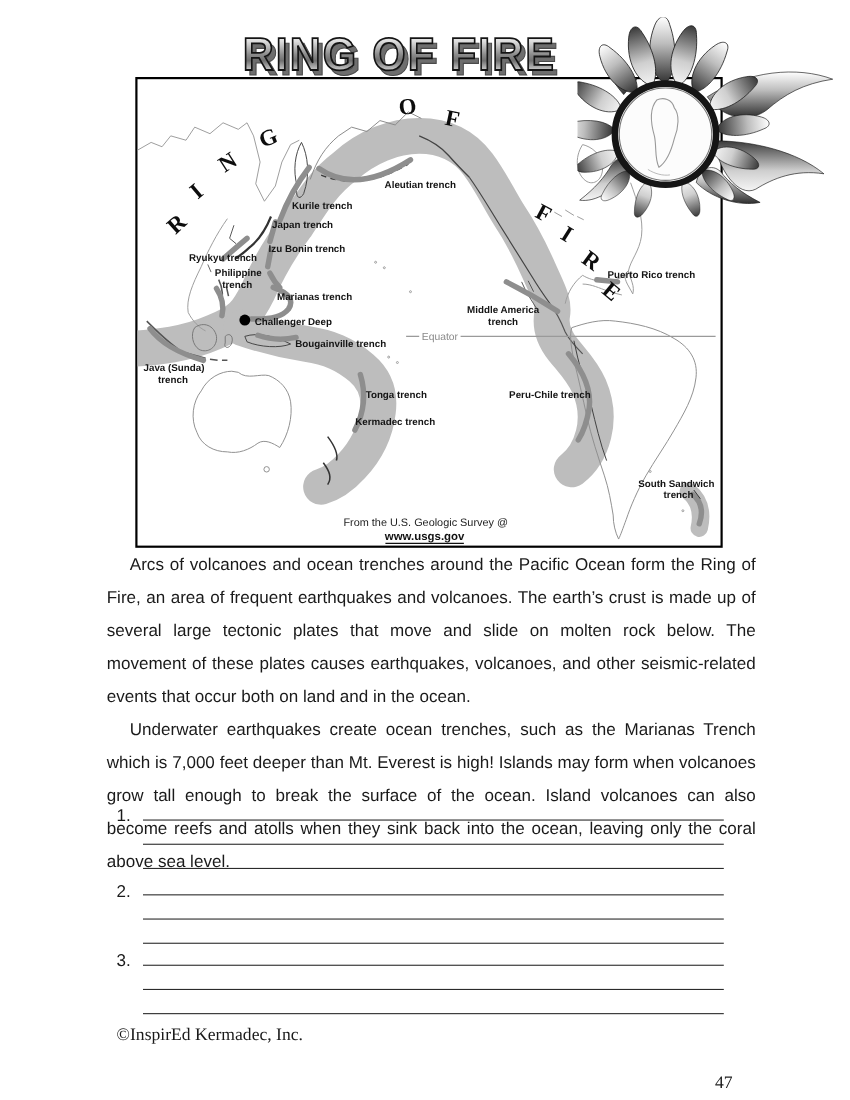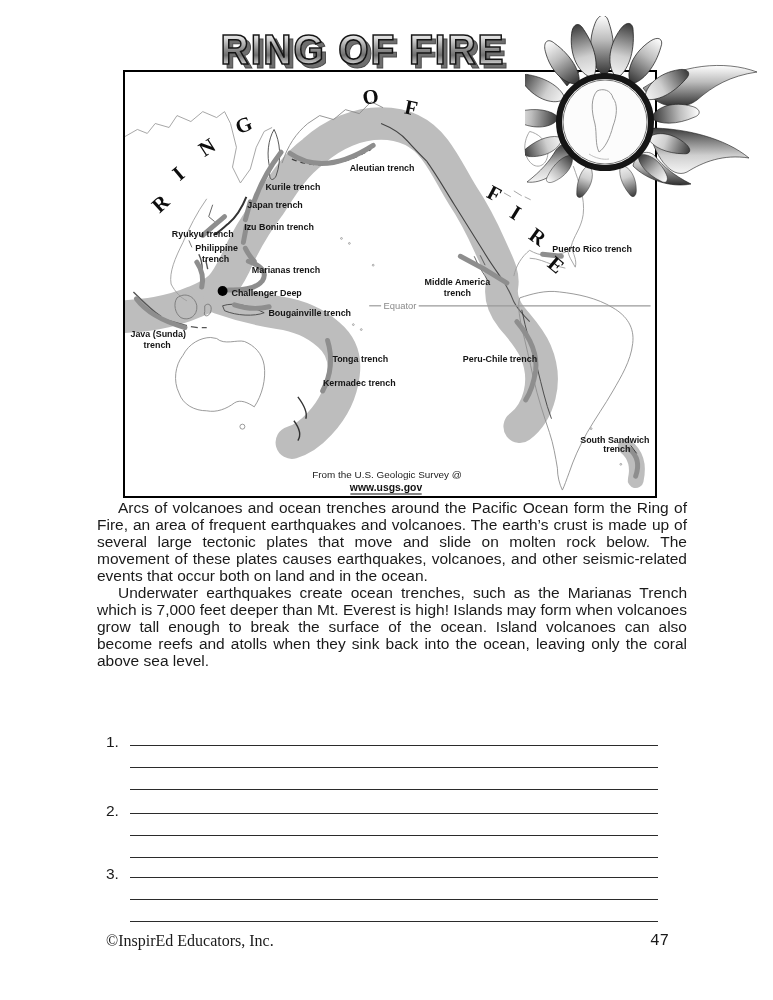--- a/index.html
+++ b/index.html
@@ -7,29 +7,29 @@
         font-family:"Liberation Sans",sans-serif;color:#1a1a1a;}
   .abs{position:absolute;}
   
   .mapbox{position:absolute;left:123px;top:70px;width:534px;height:428px;
           border:2px solid #000;box-sizing:border-box;background:#fff;}
   .mapbox svg{display:block;width:100%;height:100%;}
   .mlabel{font-family:"Liberation Sans",sans-serif;font-weight:bold;font-size:9px;fill:#141414;}
   .ringletter{font-family:"Liberation Serif",serif;font-weight:bold;font-size:21px;fill:#0d0d0d;}
   
   .bodytext{position:absolute;left:97px;top:499px;width:590px;font-size:15.5px;
-            line-height:17px;text-align:justify;}
+            line-height:30px;text-align:justify;}
   .bodytext p{margin:0;text-indent:21px;}
   .directions{position:absolute;left:97px;top:688px;width:590px;font-size:15.5px;
               line-height:21.2px;text-align:justify;}
   .answers{position:absolute;left:97px;top:730px;width:591px;height:210px;}
   .ans-num{position:absolute;left:9px;font-size:15.5px;}
   .ans-line{position:absolute;left:33px;width:528px;height:0;border-bottom:1.6px solid #2b2b2b;}
   .copyright{position:absolute;left:106px;top:932px;font-family:"Liberation Serif",serif;font-size:16px;}
-  .pagenum{position:absolute;left:650px;top:932px;font-family:Liberation Mono, monospace;font-size:16px;}
+  .pagenum{position:absolute;left:650px;top:976px;font-family:Liberation Serif, serif;font-size:16px;}
 </style>
 </head>
 <body>
 
 <div class="page">
 
   <div class="mapbox">
     <svg viewBox="0 0 534 428">
 
       <g fill="none" stroke="#bdbdbd" stroke-width="33" stroke-linecap="round" stroke-linejoin="round">
@@ -227,16 +227,16 @@
     <div class="ans-line" style="top:83px;"></div>
     <div class="ans-line" style="top:105px;"></div>
     <div class="ans-line" style="top:127px;"></div>
 
     <span class="ans-num" style="top:135px;">3.</span>
     <div class="ans-line" style="top:147px;"></div>
     <div class="ans-line" style="top:169px;"></div>
     <div class="ans-line" style="top:191px;"></div>
   </div>
 
-  <div class="copyright">©InspirEd Educators, Inc.</div>
+  <div class="copyright">©InspirEd Kermadec, Inc.</div>
   <div class="pagenum">47</div>
 
 </div>
 
 </body></html>

